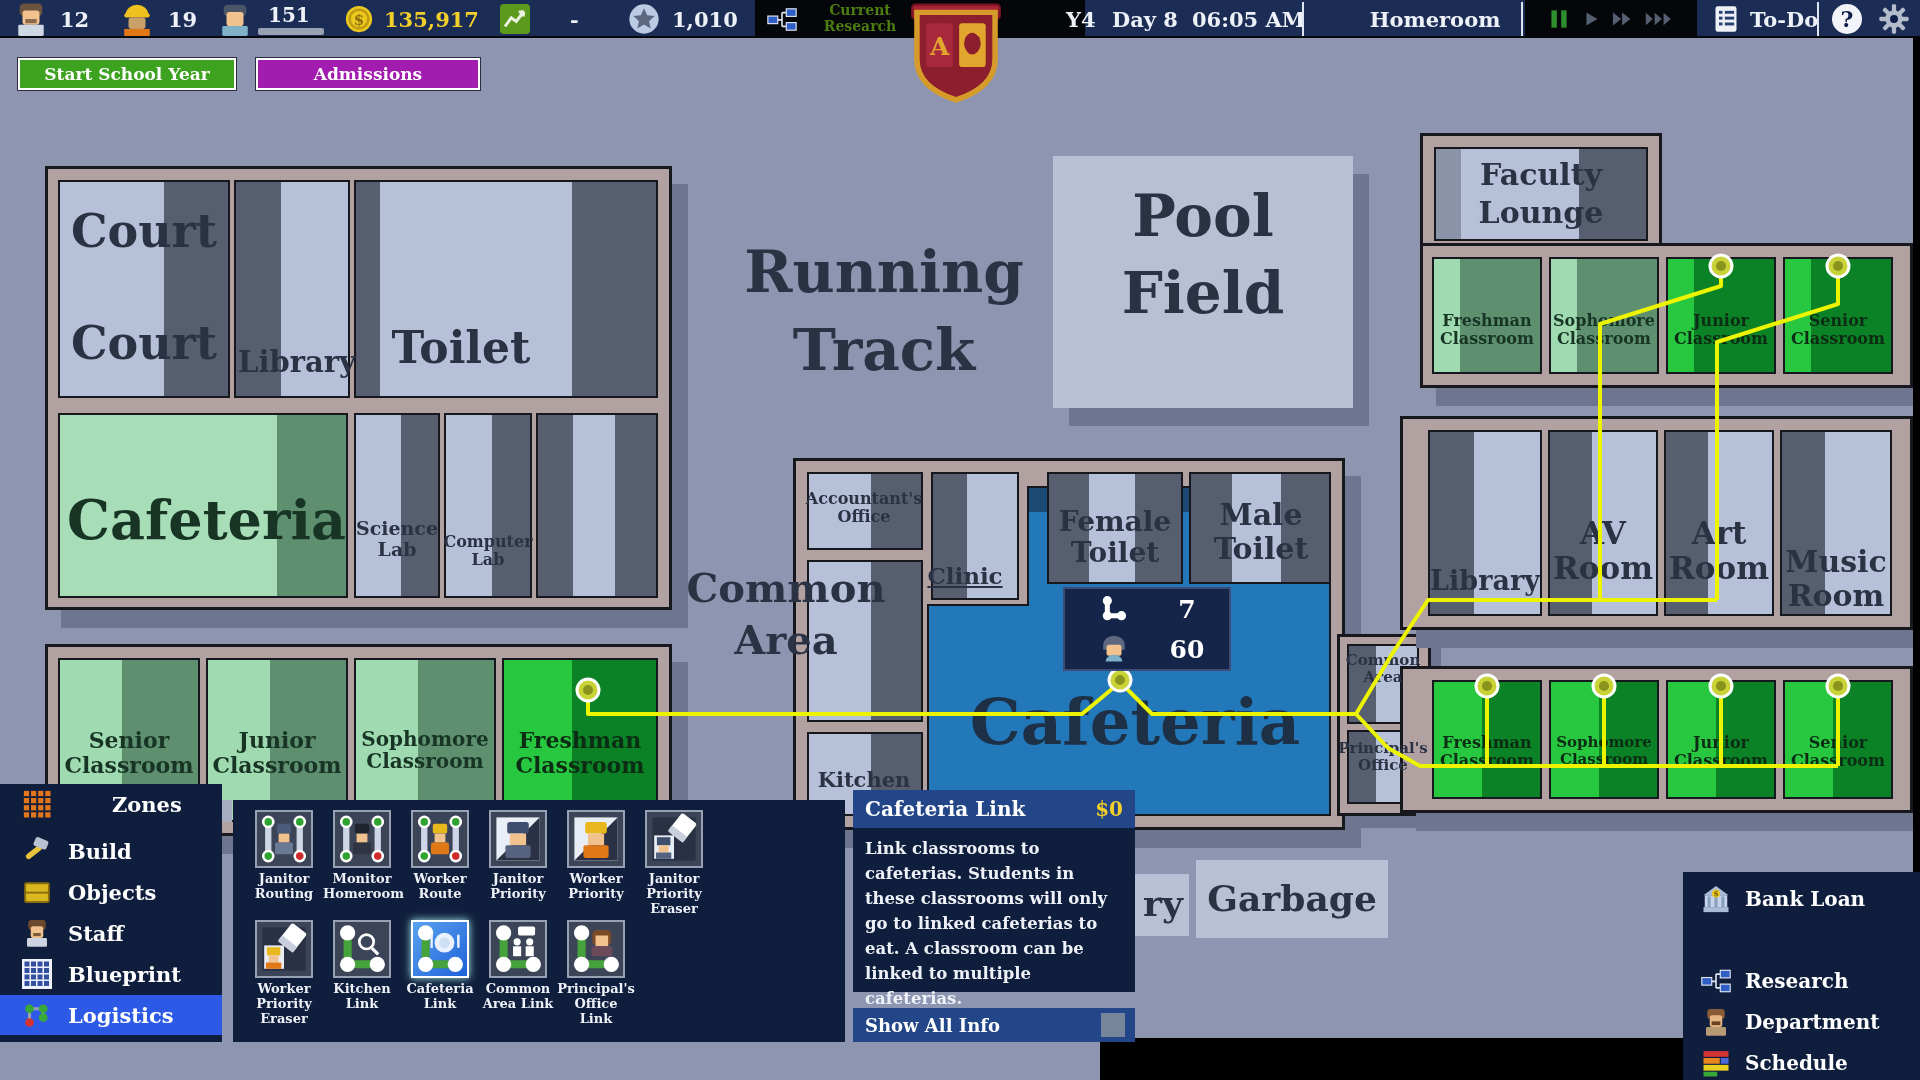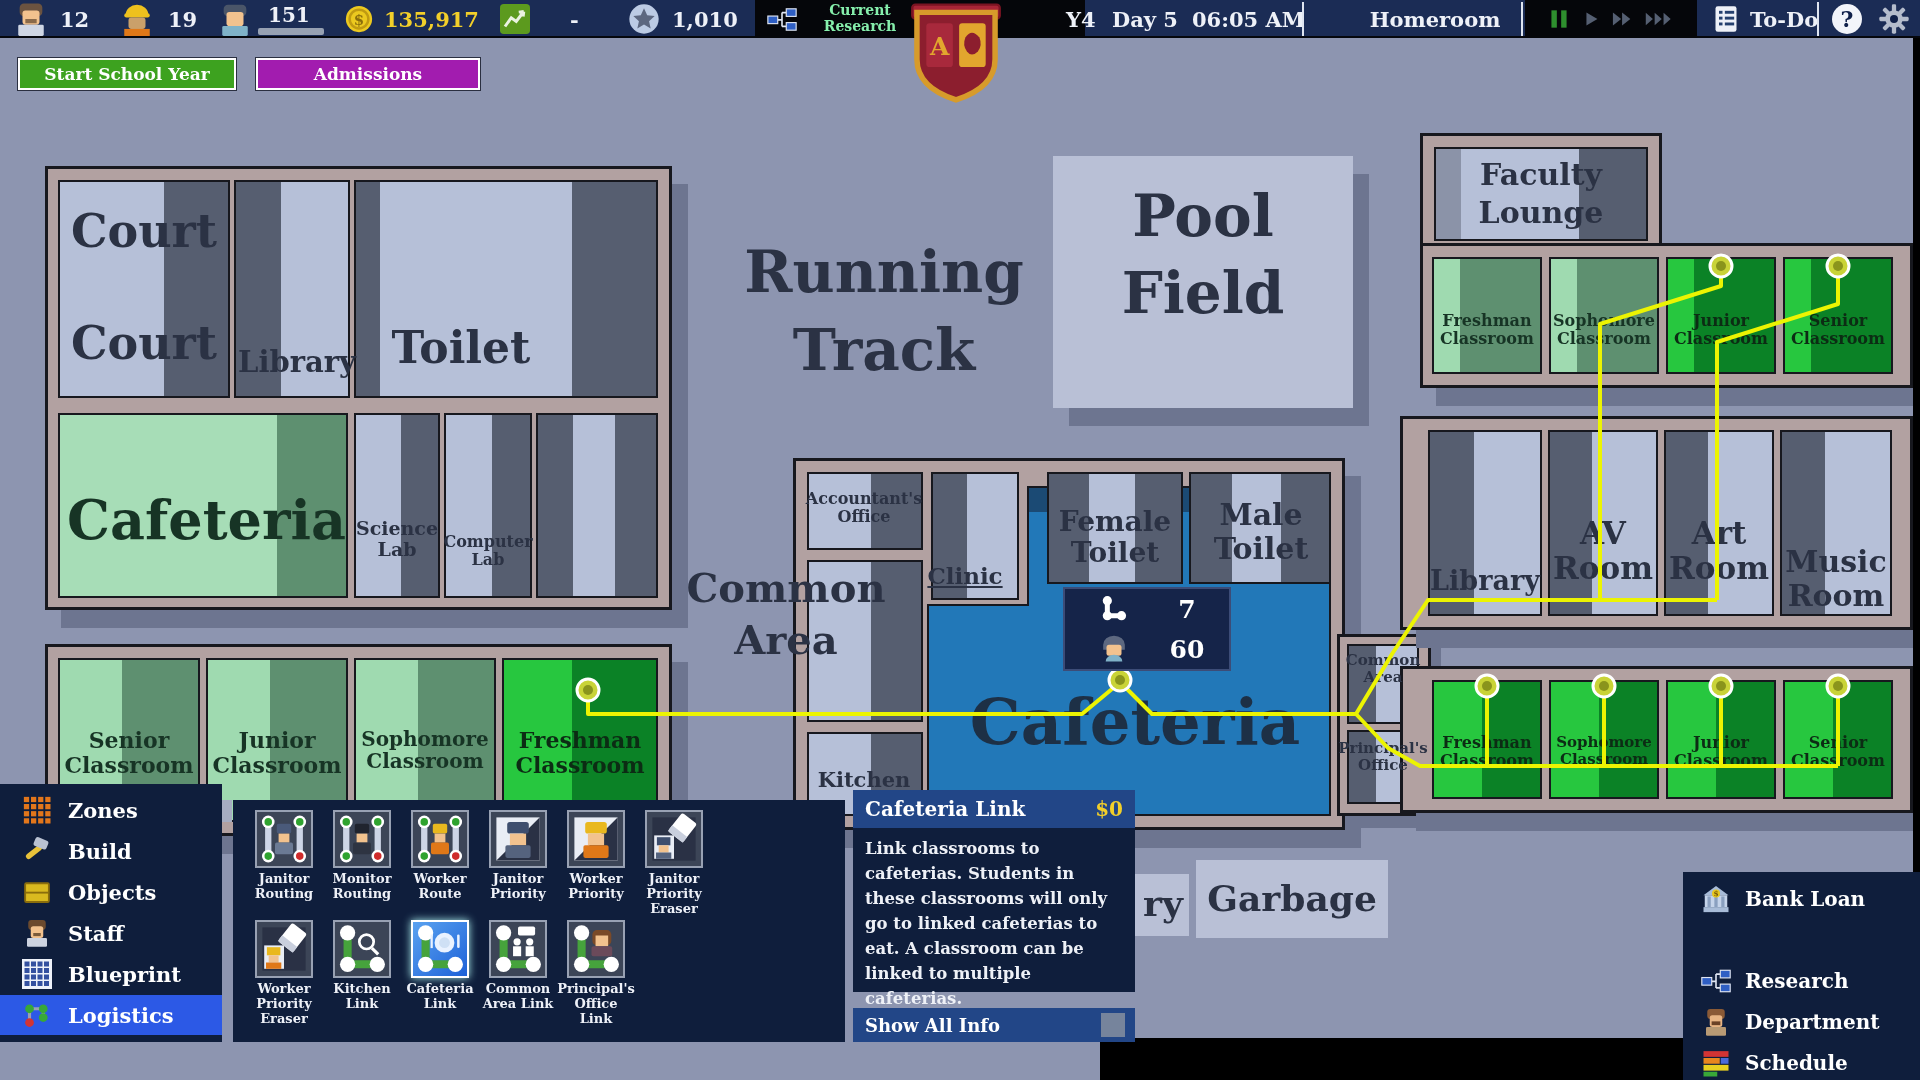--- a/index.html
+++ b/index.html
@@ -6,21 +6,21 @@
   html,body { width:1920px; height:1080px; overflow:hidden; }
   body { font-family:"DejaVu Serif","Liberation Serif",serif; background:#8d95b0; position:relative; }
 
   
   #topbar { position:absolute; left:0; top:0; width:1920px; height:38px; background:#1b2c55; border-bottom:2px solid #05070d; z-index:20; }
   .tb-item { position:absolute; top:0; height:38px; display:flex; align-items:center; color:#eef1f8; font-weight:bold; font-size:21px; }
   .tb-ico { display:inline-block; }
   .tb-ico svg { display:block; }
   #tb-money-val { color:#f2cf2a; }
   #tb-researchbox { position:absolute; left:755px; top:0; width:330px; height:38px; background:#05060a; }
-  #tb-research-label { position:absolute; left:50px; top:2px; width:110px; color:#86efac; font-size:14px; line-height:16px; text-align:center; font-weight:bold; }
+  #tb-research-label { position:absolute; left:50px; top:2px; width:110px; color:#4d7c0f; font-size:14px; line-height:16px; text-align:center; font-weight:bold; }
   #tb-stubar { position:absolute; left:258px; top:28px; width:66px; height:7px; background:#97a1b2; border-radius:2px; }
   #tb-stuval { top:-3px; }
   #crest { position:absolute; left:908px; top:3px; z-index:25; }
   .tb-sep { position:absolute; top:2px; width:2px; height:34px; background:#dfe5f0; }
   #tb-playback { position:absolute; left:1525px; top:0; width:172px; height:38px; background:#05060a; display:flex; align-items:center; justify-content:center; gap:8px; }
   #tb-help-circ { width:30px; height:30px; border-radius:50%; background:#f2f4fa; color:#10204a; font-size:22px; font-weight:bold; display:flex; align-items:center; justify-content:center; }
 
   
   .act-btn { position:absolute; height:32px; border:2px solid #fff; color:#fff; font-weight:bold; font-size:17px; display:flex; align-items:center; justify-content:center; z-index:15; box-shadow:0 0 0 1px #2a2f40; }
   #btn-start { left:18px; top:58px; width:218px; background:#3da21f; }
@@ -321,21 +321,21 @@
         <svg width="30" height="23" viewBox="0 0 26 20">
           <rect x="0.7" y="7" width="8.6" height="6.6" fill="#2f5fc4" stroke="#dfe5f2"></rect>
           <rect x="16.7" y="0.7" width="8.6" height="6.6" fill="#2f5fc4" stroke="#dfe5f2"></rect>
           <rect x="16.7" y="12.7" width="8.6" height="6.6" fill="#2f5fc4" stroke="#dfe5f2"></rect>
           <path d="M9.3,10.3 L13,10.3 M13,4 L16.7,4 M13,16 L16.7,16 M13,4 L13,16" stroke="#dfe5f2" stroke-width="1.4" fill="none"></path>
         </svg>
       </span>
     <span id="tb-research-label">Current Research</span>
   </div>
   <span class="tb-item" style="left:1066px;">Y4</span>
-  <span class="tb-item" style="left:1112px;">Day 5</span>
+  <span class="tb-item" style="left:1112px;">Day 8</span>
   <span class="tb-item" style="left:1192px;">06:05 AM</span>
   <span class="tb-sep" style="left:1302px;"></span>
   <span class="tb-item" style="left:1355px;width:160px;justify-content:center;">Homeroom</span>
   <span class="tb-sep" style="left:1521px;"></span>
   <div id="tb-playback">
     <span class="tb-ico" id="i-pause">
         <svg width="26" height="26" viewBox="0 0 24 24">
           <rect x="5" y="4" width="5" height="16" fill="#2e8f2e"></rect>
           <rect x="14" y="4" width="5" height="16" fill="#2e8f2e"></rect>
         </svg>
@@ -395,21 +395,21 @@
       <rect x="11" y="13" width="17" height="28" rx="2" fill="#a8293c"></rect>
       <rect x="32" y="13" width="17" height="28" rx="2" fill="#e2a62e"></rect>
       <text x="19.5" y="33" text-anchor="middle" font-size="16" font-weight="bold" fill="#e2a62e">A</text>
       <path d="M36,22 q4,-6 9,0 q2,5 -1,9 q-4,4 -7,0 q-3,-4 -1,-9 Z" fill="#8c1e2e"></path>
     </svg></div>
 
 <div class="act-btn" id="btn-start">Start School Year</div>
 <div class="act-btn" id="btn-admissions">Admissions</div>
 
 <div id="leftmenu">
-    <div class="lm-item" style="top: 6px;">
+    <div class="lm-item" style="top: 0; gap: 44px;">
     <span class="mi">
         <svg viewBox="0 0 24 24">
           <g fill="#e2761b">
             <rect x="1.5" y="1.5" width="4.2" height="4.2"></rect>
             <rect x="7.2" y="1.5" width="4.2" height="4.2"></rect>
             <rect x="12.9" y="1.5" width="4.2" height="4.2"></rect>
             <rect x="18.6" y="1.5" width="4.2" height="4.2"></rect>
             <rect x="1.5" y="7.2" width="4.2" height="4.2"></rect>
             <rect x="7.2" y="7.2" width="4.2" height="4.2"></rect>
             <rect x="12.9" y="7.2" width="4.2" height="4.2"></rect>
@@ -529,21 +529,21 @@
             <circle cx="12.5" cy="49" r="4.2" fill="#2fa32f"></circle>
             <circle cx="47.5" cy="11" r="7" fill="#fff"></circle>
             <circle cx="47.5" cy="11" r="4.2" fill="#2fa32f"></circle>
             <circle cx="47.5" cy="49" r="7" fill="#fff"></circle>
             <circle cx="47.5" cy="49" r="4.2" fill="#cf2b2b"></circle>
             <rect x="22" y="13" width="16" height="11" rx="2" fill="#20242e"></rect>
             <rect x="24" y="24" width="12" height="10" fill="#f2c28e"></rect>
             <rect x="20" y="34" width="20" height="13" rx="2" fill="#2e3442"></rect>
           </svg>
         </div>
-    <div class="tlabel">Monitor Routing</div>
+    <div class="tlabel">Monitor Homeroom</div>
   </div>
       <div class="tbtn">
     <div class="tbox">
           <svg viewBox="0 0 60 60">
             <rect x="9" y="8" width="7" height="44" rx="3" fill="#cdd5e6"></rect>
             <rect x="44" y="8" width="7" height="44" rx="3" fill="#cdd5e6"></rect>
             <circle cx="12.5" cy="11" r="7" fill="#fff"></circle>
             <circle cx="12.5" cy="11" r="4.2" fill="#2fa32f"></circle>
             <circle cx="12.5" cy="49" r="7" fill="#fff"></circle>
             <circle cx="12.5" cy="49" r="4.2" fill="#2fa32f"></circle>

